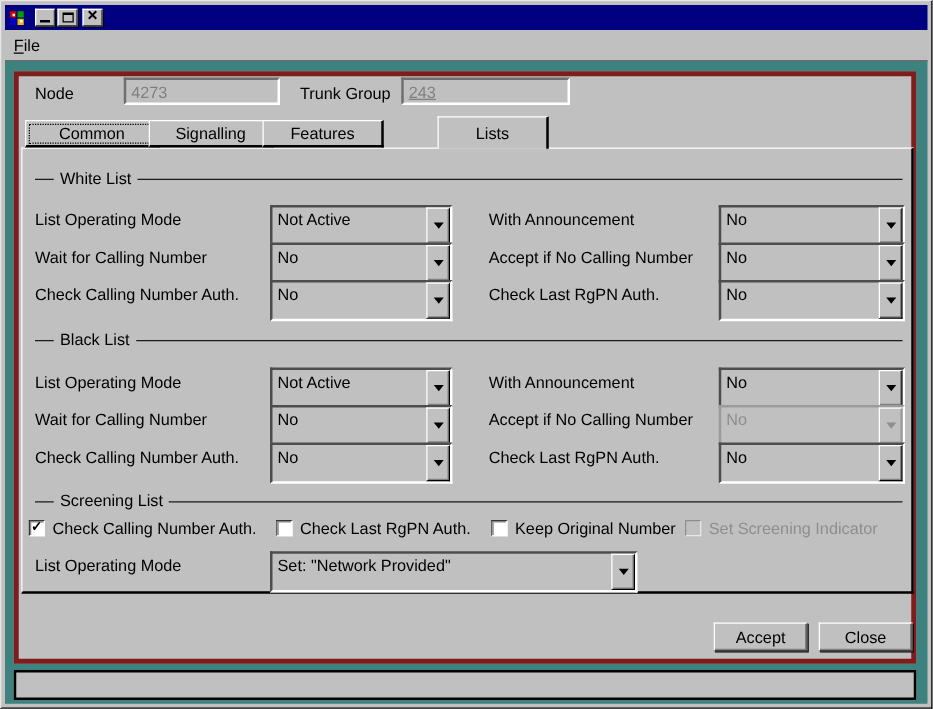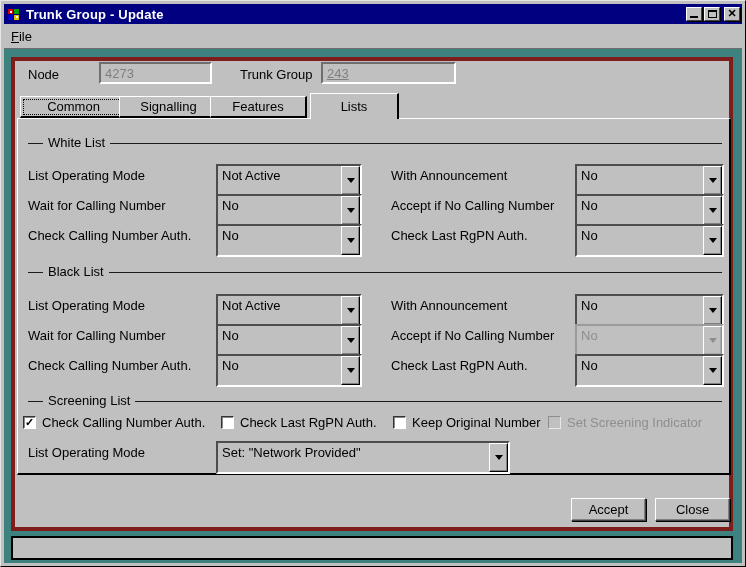--- a/index.html
+++ b/index.html
@@ -72,21 +72,21 @@
   }
   .tab {
     position:absolute; height:22px; top:35px; background:#c0c0c0;
     border-top:1px solid #fff; border-left:1px solid #fff;
     border-right:2px solid #000; border-bottom:2px solid #000;
     display:flex; align-items:center; justify-content:center;
     font-size:13px; color:#000;
   }
   .tab.focused { outline:1px dotted #000; outline-offset:-4px; }
   .tab.active {
-    top:32px; height:26px; border-bottom:none; z-index:3;
+    top:32px; height:26px; border-bottom:none; z-index:3;margin-left:40px;
   }
   
   .sep { position:absolute; left:13px; width:694px; height:16px; display:flex; align-items:center; }
   .sep .line { border-top:1px solid #1a1a1a; height:0; }
   .sep .line.short { width:15px; }
   .sep .line.long { flex:1; }
   .sep .sep-label { font-size:13px; color:#000; padding:0 5px; white-space:nowrap; transform:translateY(-1px); }
   
   .combo {
     position:absolute; height:33px; background:#c0c0c0;
@@ -138,42 +138,41 @@
 
   <div class="titlebar">
     <svg class="app-icon" viewBox="0 0 16 16">
       <rect x="1" y="3" width="5" height="5" fill="#d40000"></rect>
       <rect x="7" y="3" width="5" height="5" fill="#00a000"></rect>
       <rect x="1" y="9" width="5" height="5" fill="#0000c8"></rect>
       <rect x="7" y="9" width="5" height="5" fill="#e8c000"></rect>
       <rect x="3" y="5" width="2" height="2" fill="#fff"></rect>
       <rect x="9" y="10" width="2" height="2" fill="#fff"></rect>
     </svg>
-    <span class="title-text">Trunk Group - Update</span>
     <div class="winbtn">
         <span class="glyph-min"></span>
       </div>
     <div class="winbtn">
         <span class="glyph-max"></span>
       </div>
     <div class="winbtn close">
         <span class="glyph-x">✕</span>
       </div>
   </div>
 
   <div class="menubar">
     <span class="menu-item"><u>F</u><span>ile</span></span>
   </div>
 
   <div class="client">
 
     <div class="main-panel">
 
       <span class="lbl" style="left:13px; top:6px;">Node</span>
-      <div class="tfield" style="left:84px; top:1px; width:113px;">4273</div>
+      <div class="tfield" style="left:84px; top:1px; width:125px;">4273</div>
       <span class="lbl" style="left:225px; top:6px;">Trunk Group</span>
       <div class="tfield" style="left:306px; top:1px; width:135px;text-decoration:underline;">243</div>
 
       <div class="tabpanel"></div>
 
       <div class="tab focused" style="left:5px; width:108px;">
           <span>Common</span>
         </div>
       <div class="tab" style="left:104px; width:100px;">
           <span>Signalling</span>

